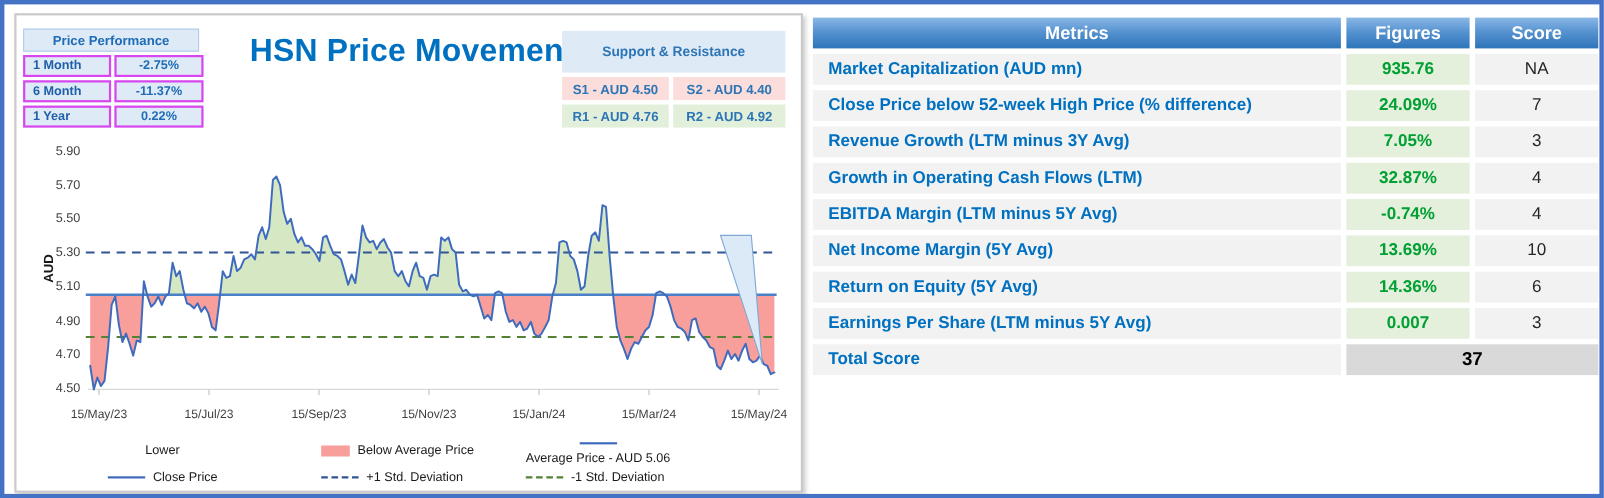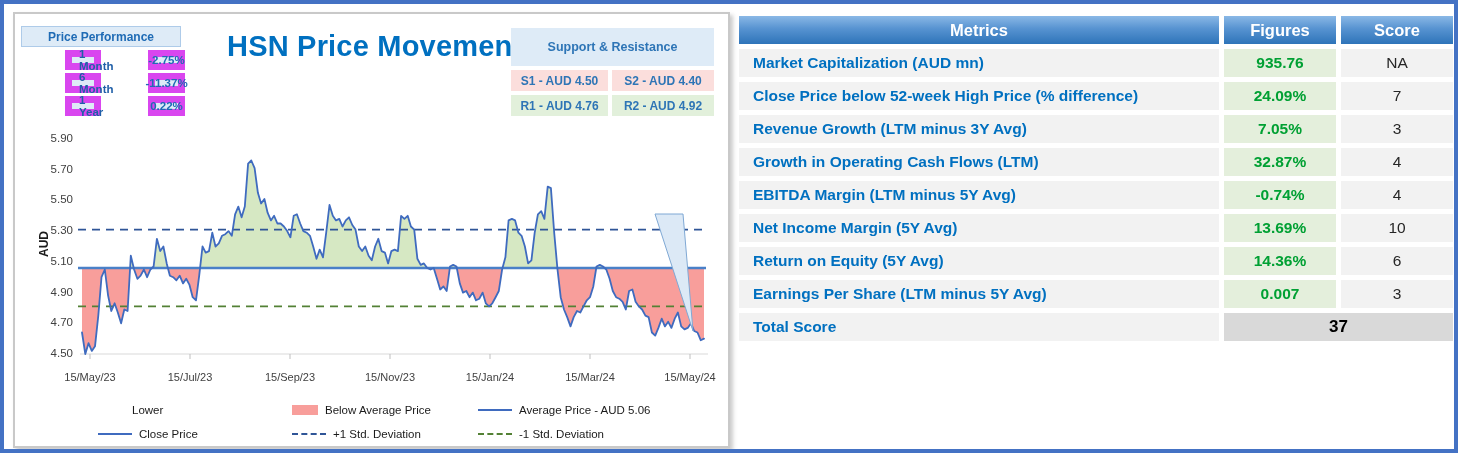--- a/index.html
+++ b/index.html
@@ -18,22 +18,22 @@
     box-shadow:3px 3px 4px rgba(110,110,110,0.35);
   }
   .pp { position:absolute; left:6px; top:12px; width:160px; }
   .pp-header {
     height:21px; background:#DEEBF7; border:1px solid #AECBE9;
     color:#1F6BB5; font-weight:bold; font-size:12px;
     display:flex; align-items:center; justify-content:center; margin-bottom:3px;
   }
   .pp-row { display:grid; grid-template-columns:80px 81px; column-gap:3px; margin-bottom:3px; }
   .pp-cell {
-    height:20px; background:#DEEBF7; border:7px solid #d946ef;
-    font-size:11.5px; display:flex; align-items:center; color:#1F5FA8;margin-left:44px;
+    height:20px; background:#DEEBF7; border:2px solid #d946ef;
+    font-size:11.5px; display:flex; align-items:center; color:#1F5FA8;
   }
   .pp-label { font-weight:bold; padding-left:7px; }
   .pp-value { justify-content:center; font-weight:bold; color:#1F6BB5; }
   .chart-title {
     position:absolute; left:212px; top:16px; width:300px; text-align:left;
     font-size:29px; font-weight:bold; color:#0070C0; letter-spacing:0.2px;
   }
   .sr { position:absolute; left:496px; top:14px; width:203px; }
   .sr-header {
     height:38px; background:#DEEBF7; color:#2E75B6; font-weight:bold; font-size:12.5px;
@@ -166,21 +166,21 @@
 
 
   <div id="legend">
       <div class="lg-item" style="left: 117px; top: 388px;">
         <span>Lower</span>
       </div>
       <div class="lg-item" style="left: 277px; top: 388px;">
         <span class="mk mk-pink-swatch"></span>
         <span>Below Average Price</span>
       </div>
-      <div class="lg-item" style="left: 463px; top: 388px;">
+      <div class="lg-item" style="left: 463px; top: 388px; flex-direction: column;">
         <span class="mk mk-blue-line"></span>
         <span>Average Price - AUD 5.06</span>
       </div>
       <div class="lg-item" style="left: 83px; top: 412px;">
         <span class="mk mk-blue-line"></span>
         <span>Close Price</span>
       </div>
       <div class="lg-item" style="left: 277px; top: 412px;">
         <span class="mk mk-blue-dashed"></span>
         <span>+1 Std. Deviation</span>

